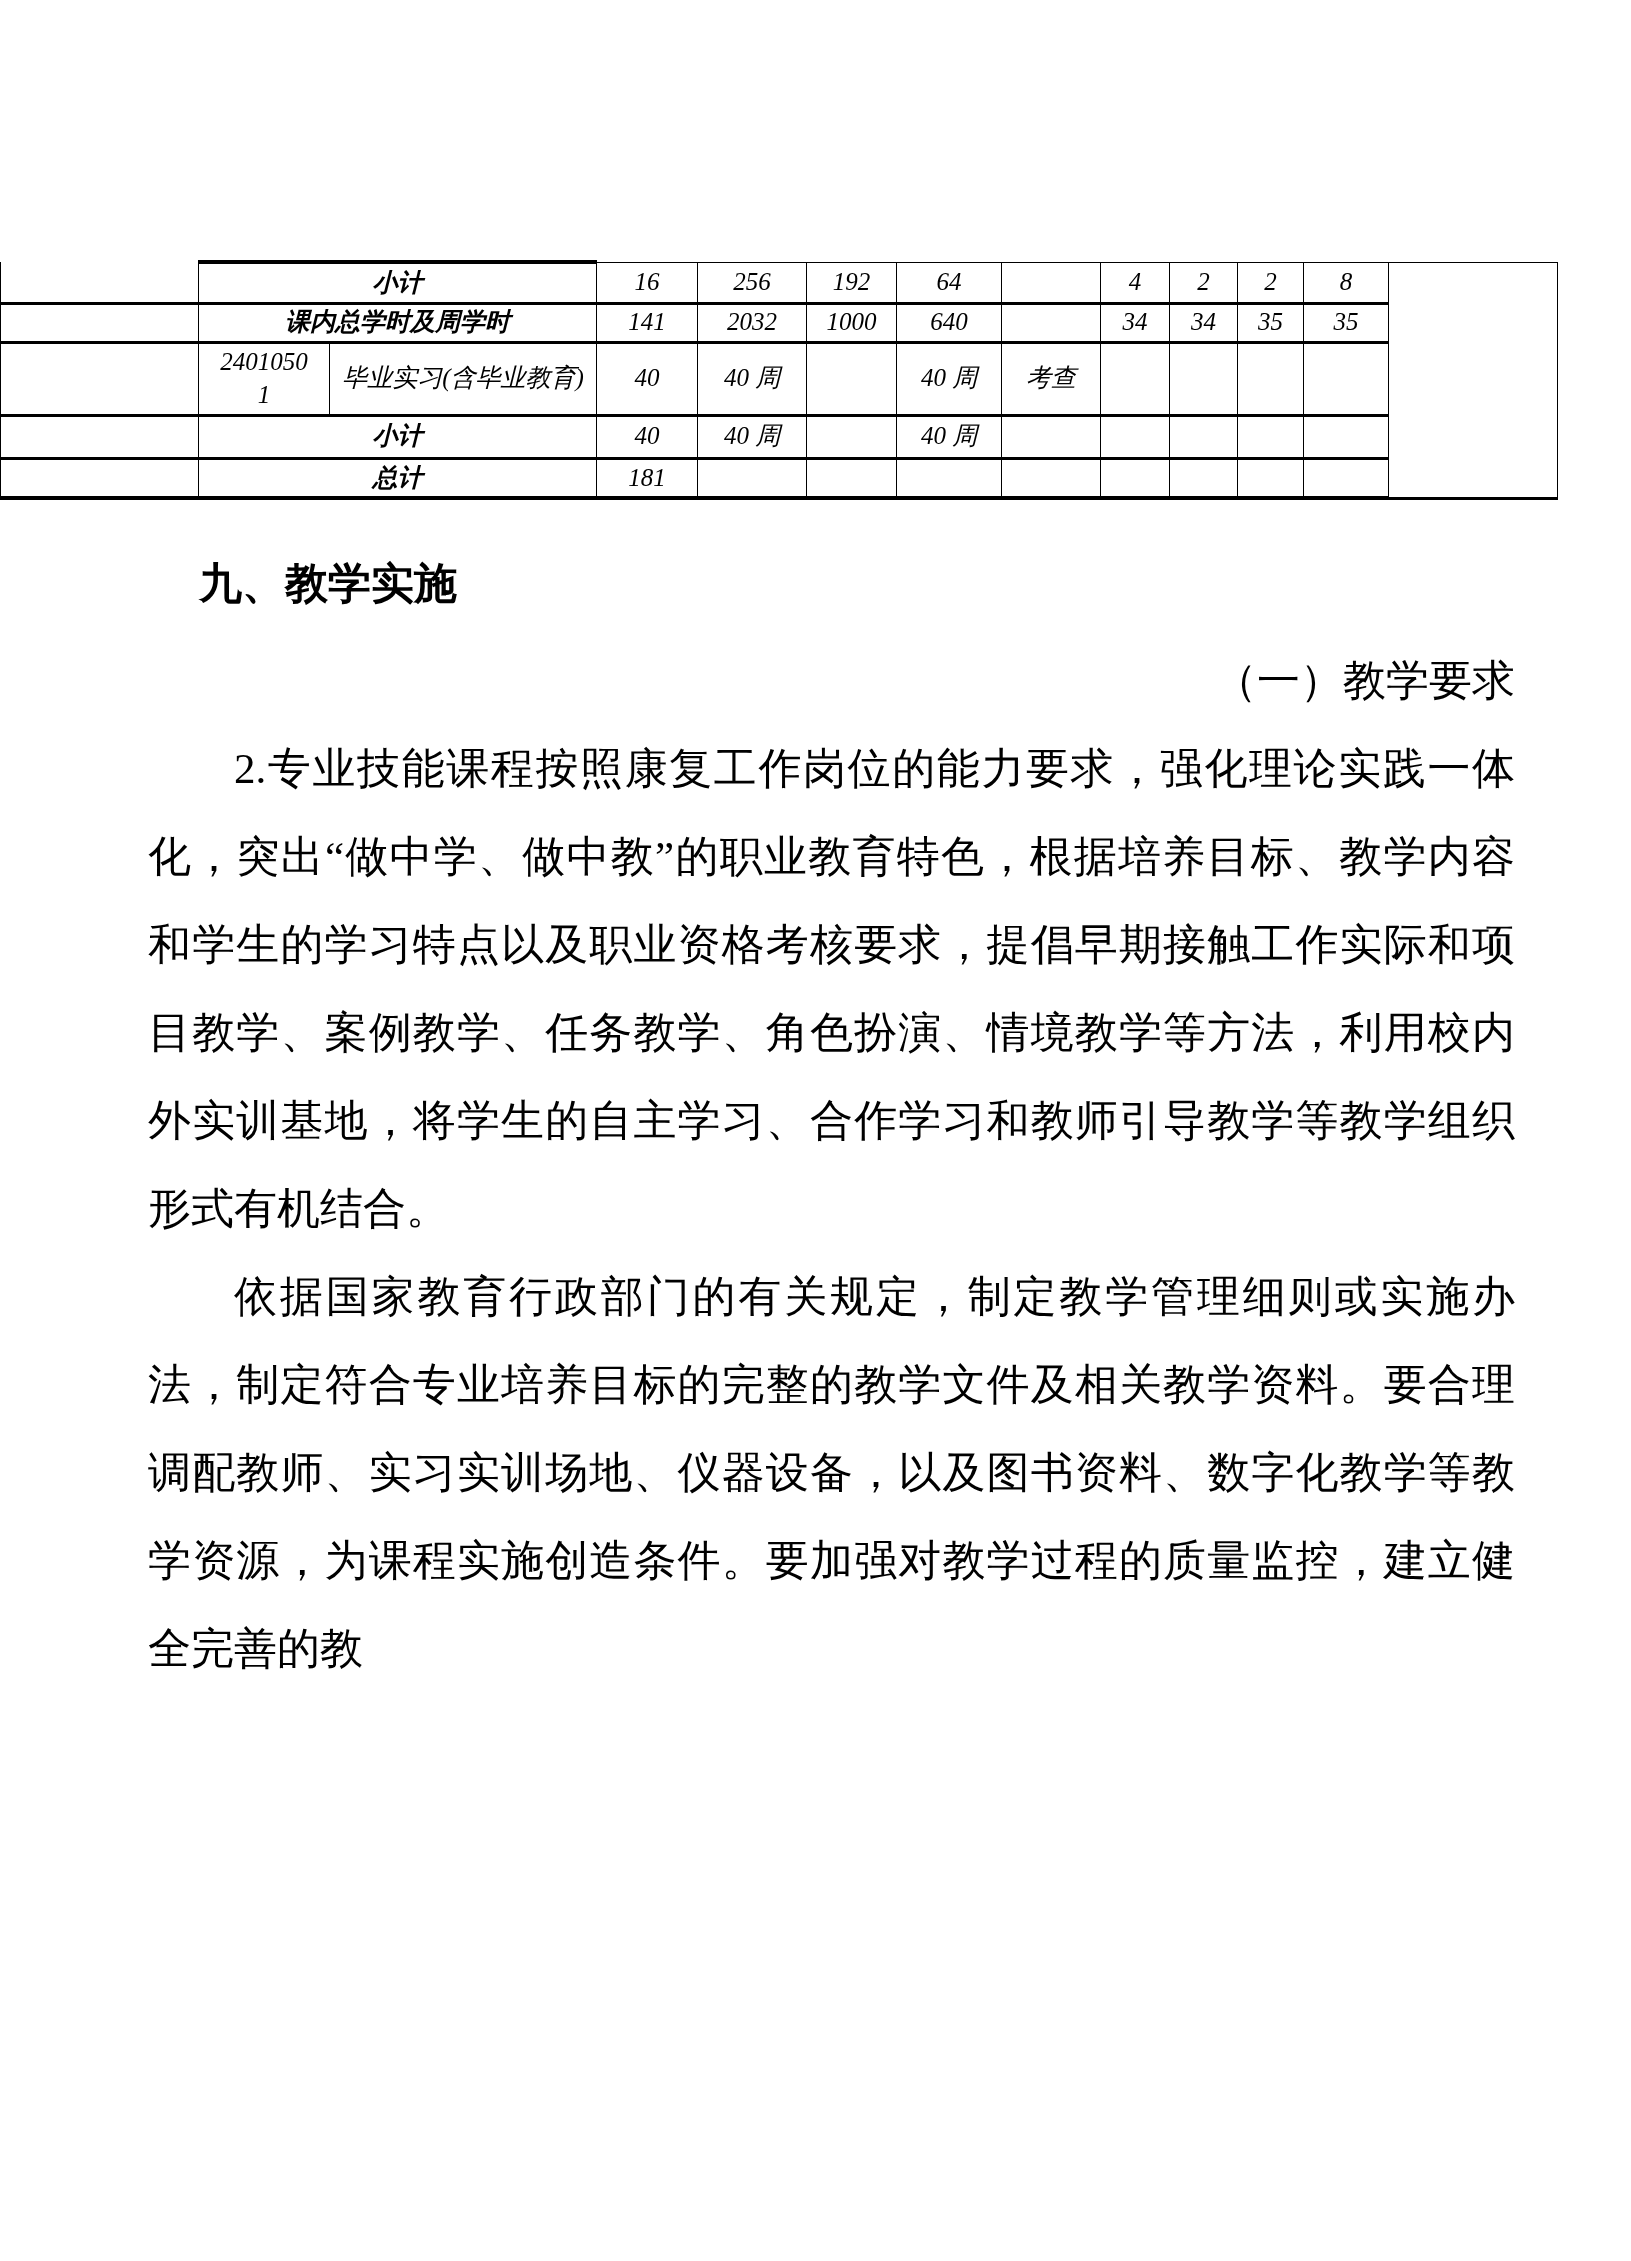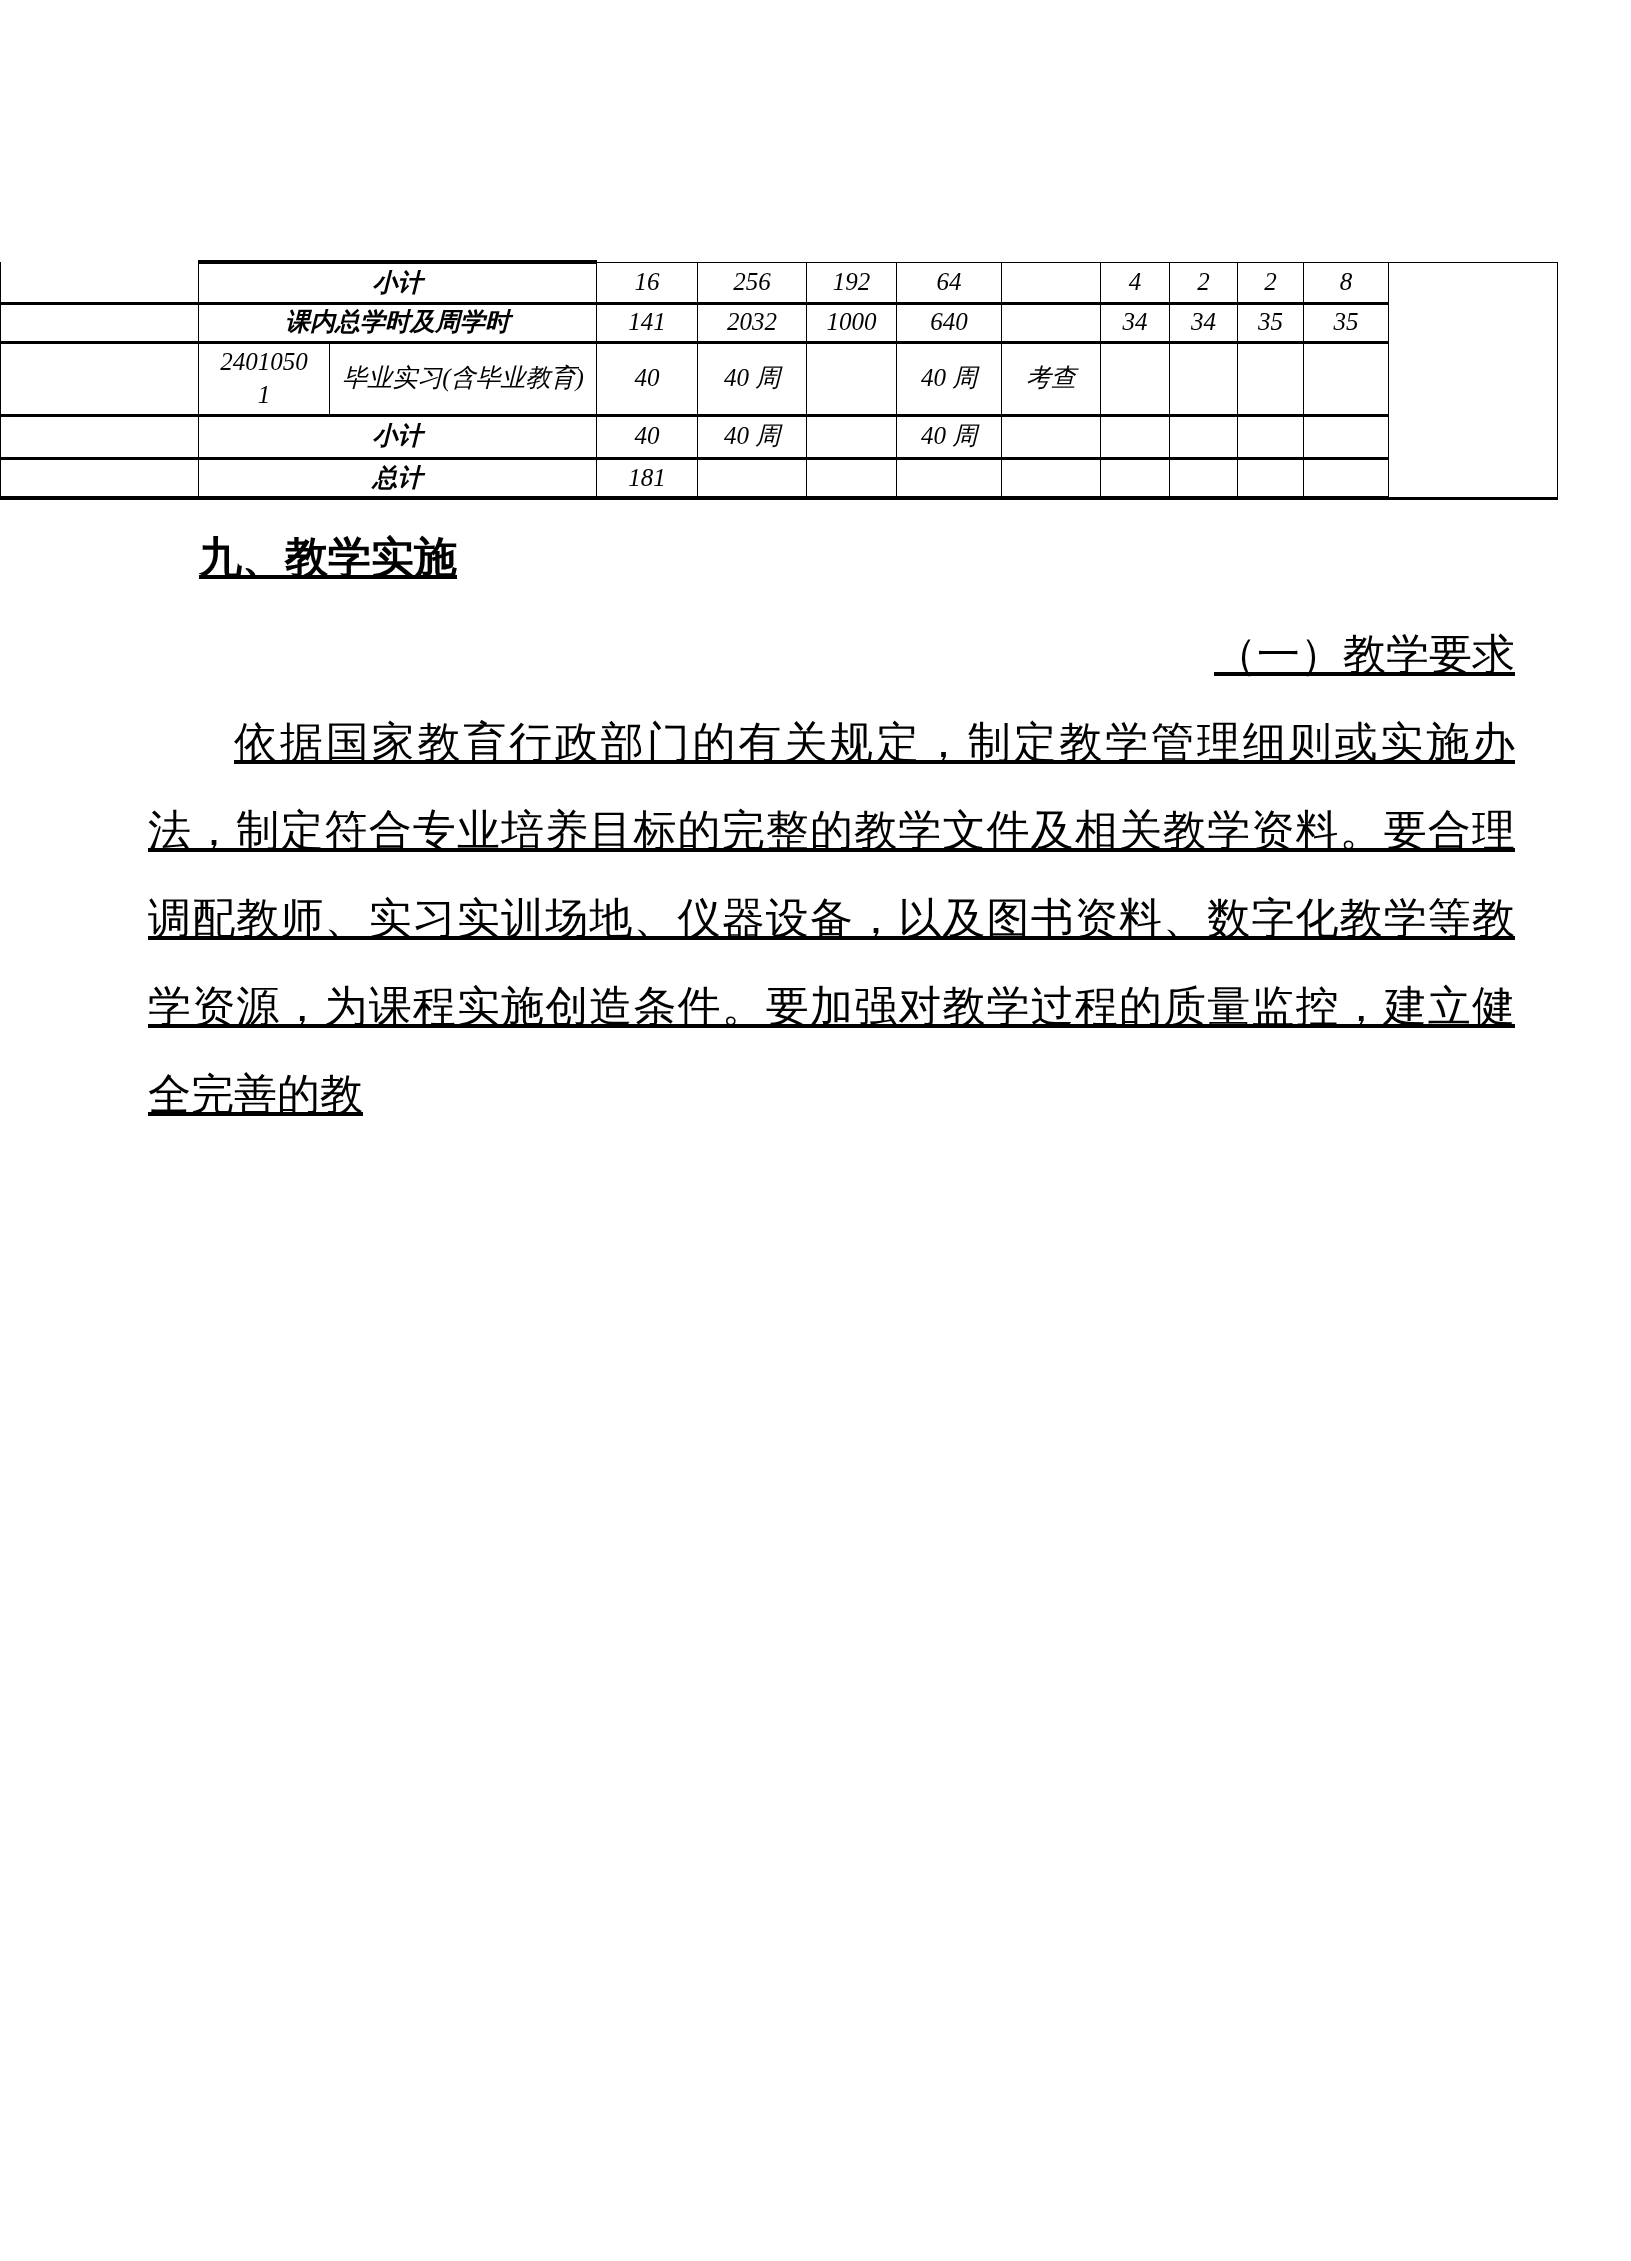--- a/index.html
+++ b/index.html
@@ -46,26 +46,25 @@
   tr.r5 td { border-bottom-width: 4.1px; margin-top: 20px; }
   td.c0 { border-left: none; }
   tr.r1 td.c0 { border-top: none; }
   td.last { border-right-width: 2.3px; }
   .bold { font-weight: bold; }
 
   
   .content {
     position: absolute;
     left: 148px;
-    top: 513px;
+    top: 539px;
     width: 1367px;
     font-size: 43px;
     line-height: 88px;
     text-align: justify;
-    text-decoration: underline;
   }
   .content p { margin: 0; }
   .h1 {
     font-family: "DejaVu Sans", sans-serif;
     font-weight: bold;
     font-size: 43px;
     text-indent: 51px;
     text-align: left;
   }
   .sub { text-indent: 2em; text-align: right; }
@@ -163,17 +162,18 @@
       <td></td>
       <td></td>
       <td></td>
     </tr>
   </tbody>
     </table>
 
   <div class="content">
     <p class="h1">九、教学实施</p>
     <p class="sub sub1">（一）教学要求</p>
+    <p class="para">2.专业技能课程按照康复工作岗位的能力要求，强化理论实践一体化，突出“做中学、做中教”的职业教育特色，根据培养目标、教学内容和学生的学习特点以及职业资格考核要求，提倡早期接触工作实际和项目教学、案例教学、任务教学、角色扮演、情境教学等方法，利用校内外实训基地，将学生的自主学习、合作学习和教师引导教学等教学组织形式有机结合。</p>
     <p class="para">依据国家教育行政部门的有关规定，制定教学管理细则或实施办法，制定符合专业培养目标的完整的教学文件及相关教学资料。要合理调配教师、实习实训场地、仪器设备，以及图书资料、数字化教学等教学资源，为课程实施创造条件。要加强对教学过程的质量监控，建立健全完善的教</p>
   </div>
 
 </div>
 
 
 </body></html>

